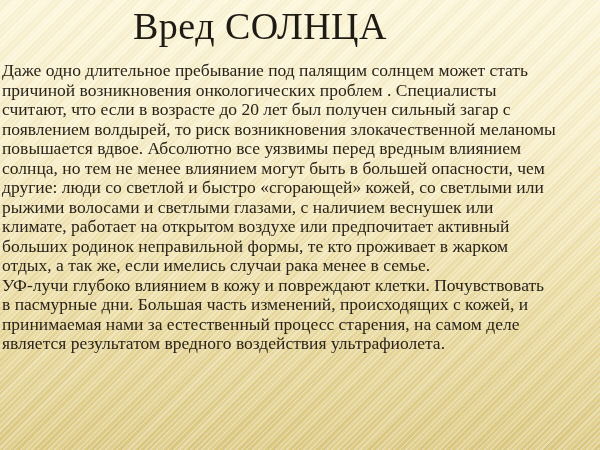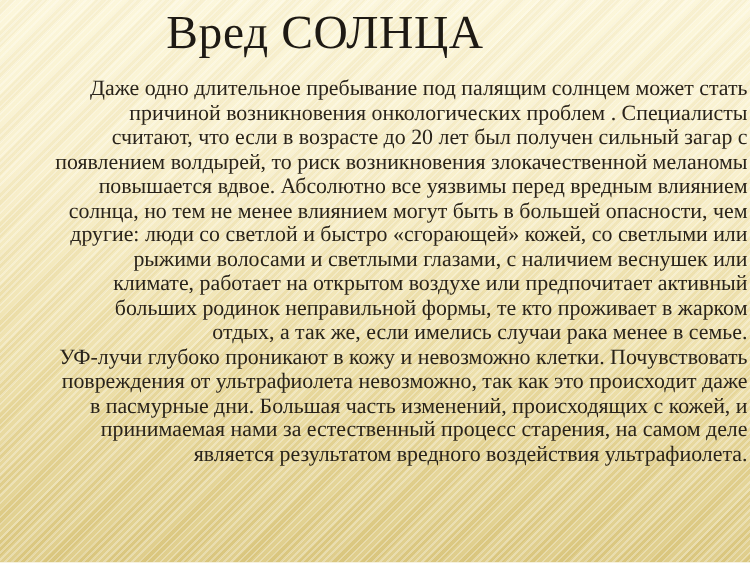--- a/index.html
+++ b/index.html
@@ -38,21 +38,21 @@
     line-height: 50px;
     color: var(--title-text, #1E1A14);
     letter-spacing: 0.5px;
     white-space: nowrap;
   }
   .body-text {
     position: absolute;
     top: 61px;
     left: 2px;
     width: 596px;
-    text-align: right;
+    text-align: left;
     color: var(--body-text, #29231A);
     font-size: 17.5px;
   }
   .line {
     line-height: 19.5px;
     white-space: nowrap;
   }
   .line b {
     font-weight: normal;
   }
@@ -68,19 +68,18 @@
     <div class="line">причиной возникновения онкологических проблем . Специалисты</div>
     <div class="line">считают, что если в возрасте до 20 лет был получен сильный загар с</div>
     <div class="line">появлением волдырей, то риск возникновения злокачественной меланомы</div>
     <div class="line">повышается вдвое. Абсолютно все уязвимы перед вредным влиянием</div>
     <div class="line">солнца, но тем не менее влиянием могут быть в большей опасности, чем</div>
     <div class="line">другие: люди со светлой и быстро «сгорающей» кожей, со светлыми или</div>
     <div class="line">рыжими волосами и светлыми глазами, с наличием веснушек или</div>
     <div class="line">климате, работает на открытом воздухе или предпочитает активный</div>
     <div class="line">больших родинок неправильной формы, те кто проживает в жарком</div>
     <div class="line">отдых, а так же, если имелись случаи рака менее в семье.</div>
-    <div class="line"><b>УФ-лучи</b><span> глубоко проникают в кожу и невозможно клетки. Почувствовать</span></div>
-    <div class="line">повреждения от ультрафиолета невозможно, так как это происходит даже</div>
+    <div class="line"><b>УФ-лучи</b><span> глубоко влиянием в кожу и повреждают клетки. Почувствовать</span></div>
     <div class="line">в пасмурные дни. Большая часть изменений, происходящих с кожей, и</div>
     <div class="line">принимаемая нами за естественный процесс старения, на самом деле</div>
     <div class="line">является результатом вредного воздействия ультрафиолета.</div>
   </div>
 </div>
 
 </body></html>

